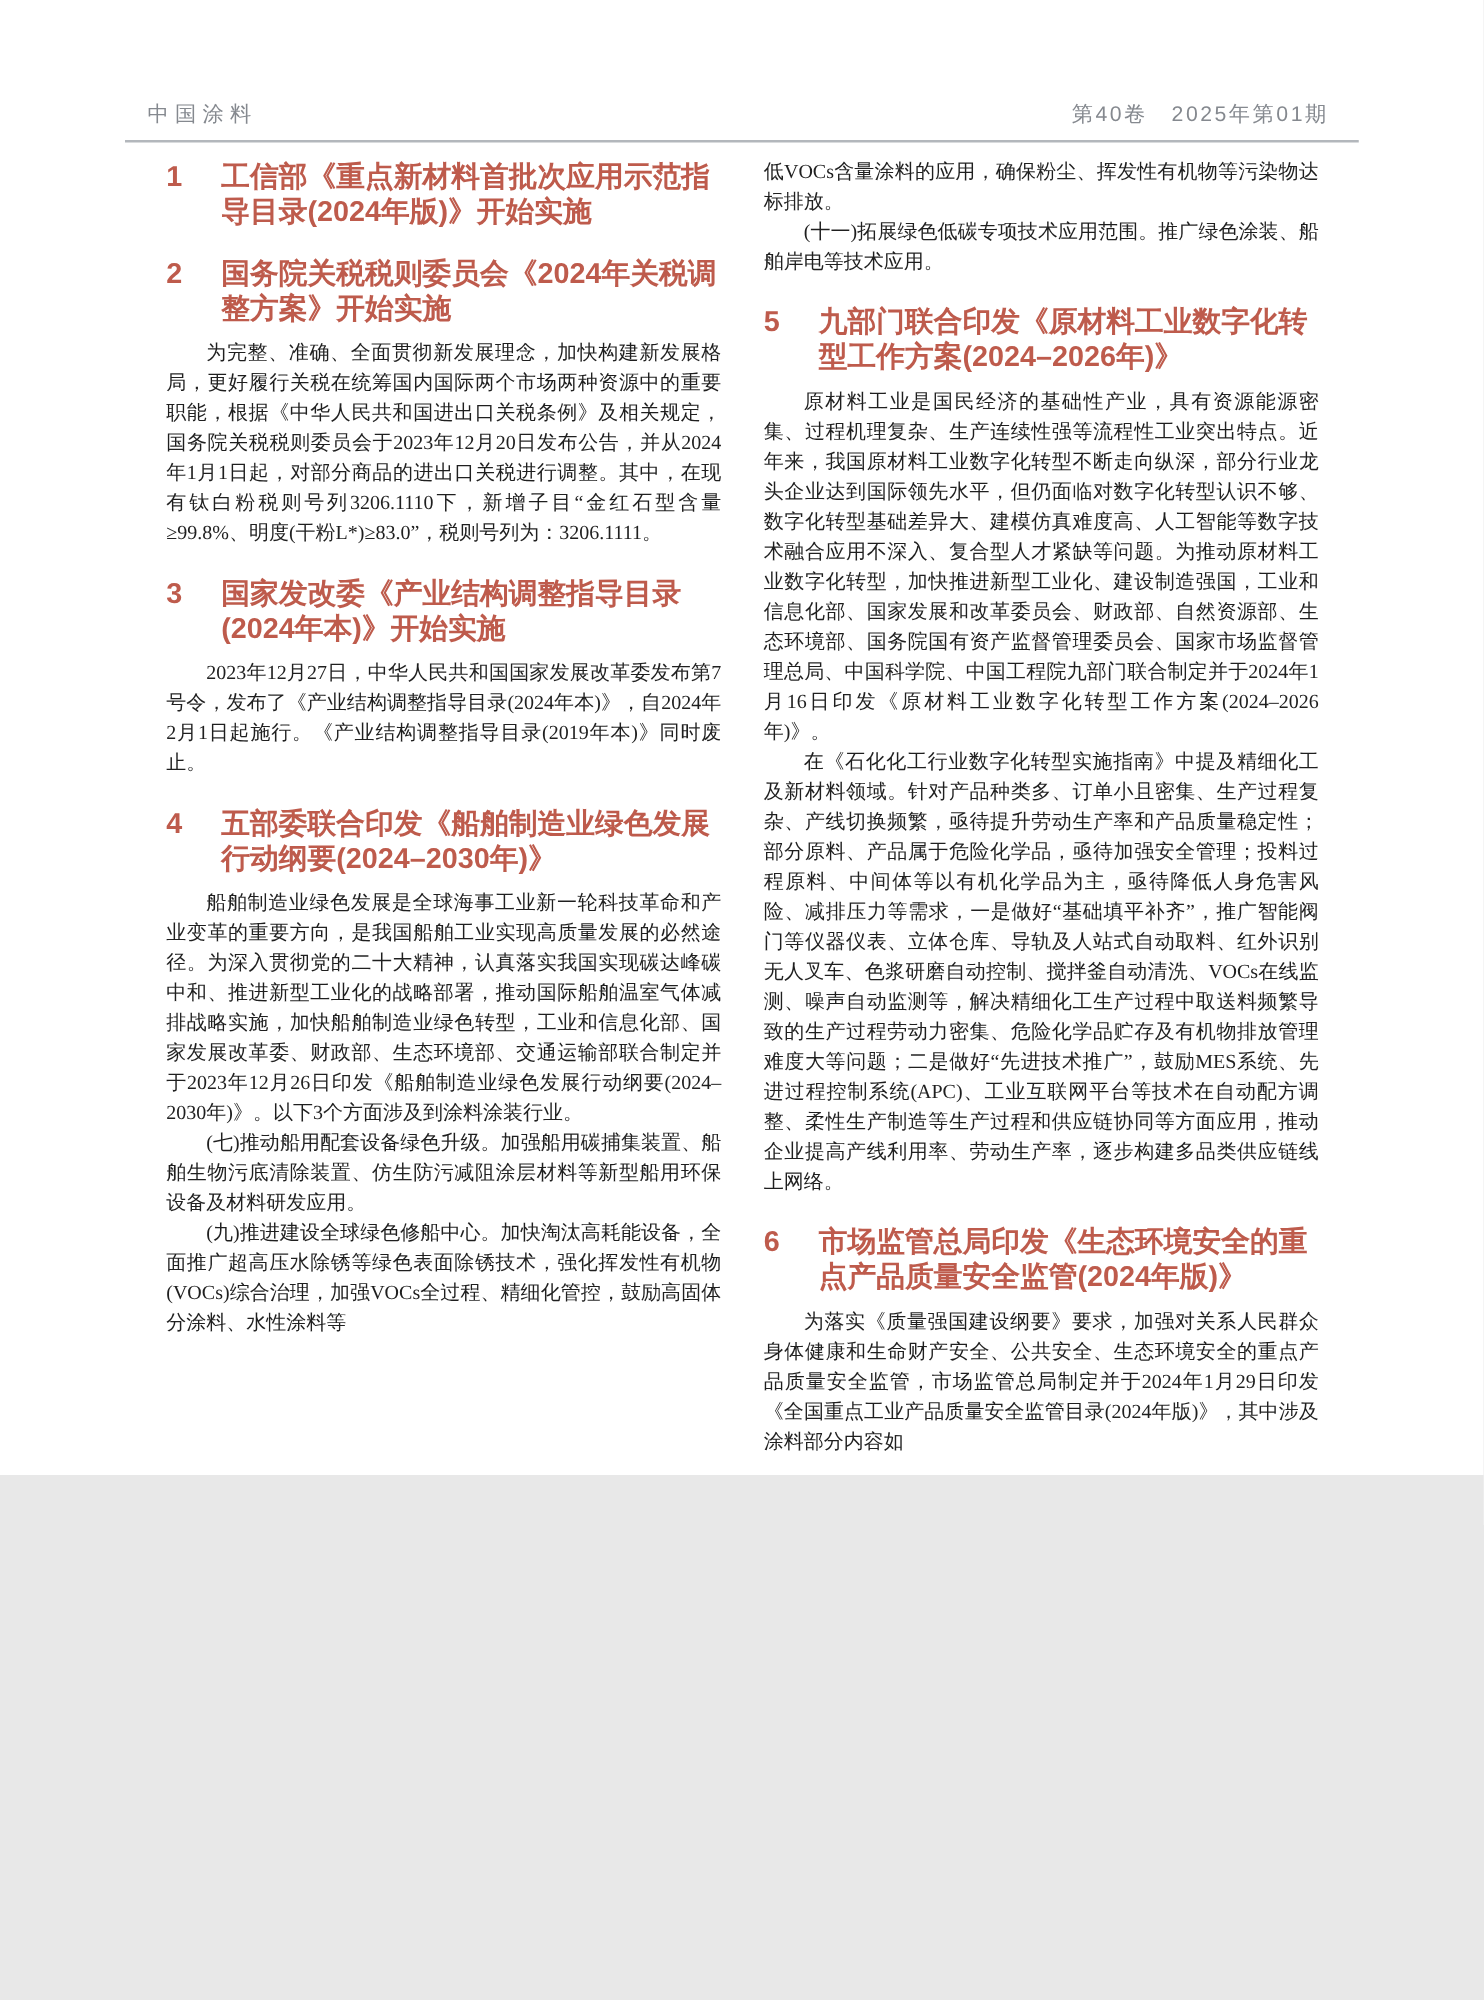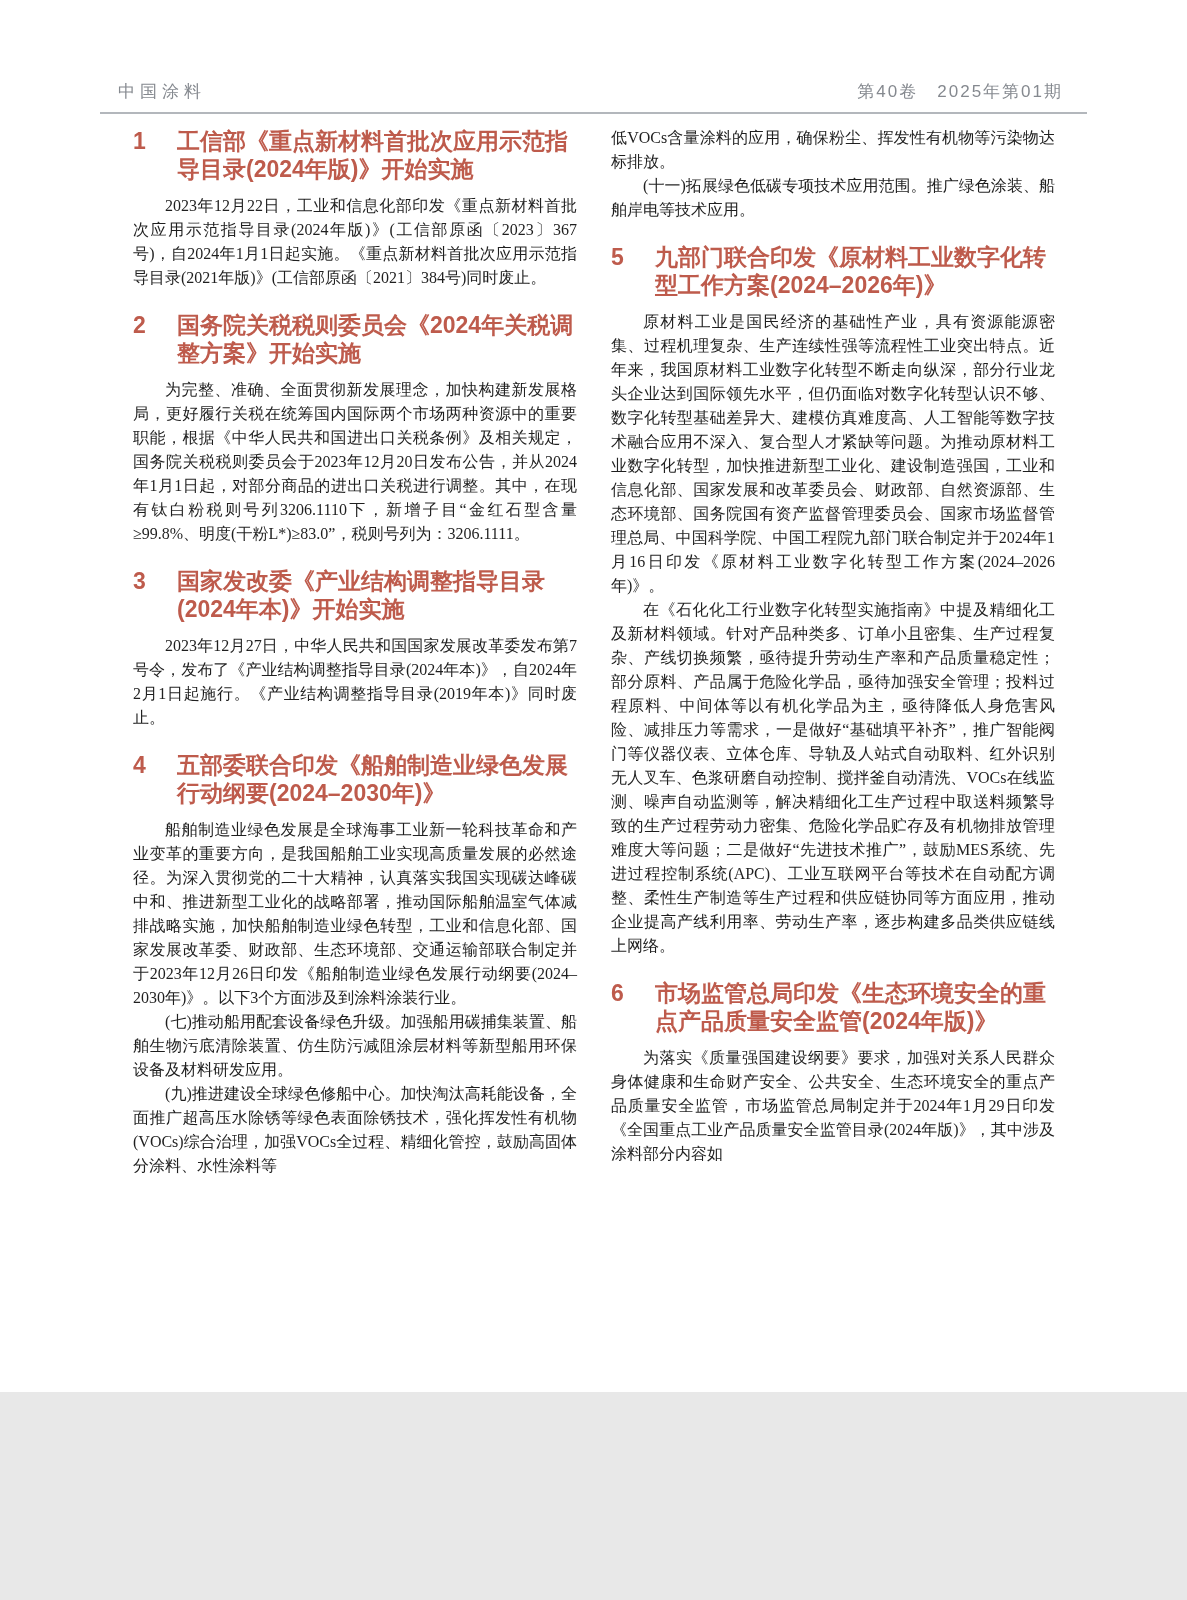--- a/index.html
+++ b/index.html
@@ -6,21 +6,21 @@
     --heading-accent:#be5b4c;
     --body-color:#1f1f1f;
     --header-gray:#85898f;
     --rule-gray:#b3b7bc;
     --footer-accent:#3c5f8e;
     --footer-muted:#5c6b80;
   }
   html,body{margin:0;padding:0;background:#e8e8e8;}
   .page{
     position:relative;
-    width:1187px;height:1392px;
+    width:1187px;height:1180px;
     background:#ffffff;
     margin:0 auto;
     overflow:hidden;
     font-family:"Liberation Serif","DejaVu Serif",serif;
     color:var(--body-color);
     text-decoration:underline;
   }
   
   .page-header{
     position:absolute;left:100px;top:80px;width:987px;
@@ -98,21 +98,20 @@
     <span class="journal-name">中国涂料</span>
     <span class="issue-info">第40卷　2025年第01期</span>
   </div>
 
   <div class="columns">
     <div class="col">
         <div class="sec-heading">
           <span class="sec-num">1</span>
           <span class="sec-title">工信部《重点新材料首批次应用示范指导目录(2024年版)》开始实施</span>
         </div>
-        <p class="para">2023年12月22日，工业和信息化部印发《重点新材料首批次应用示范指导目录(2024年版)》(工信部原函〔2023〕367号)，自2024年1月1日起实施。《重点新材料首批次应用示范指导目录(2021年版)》(工信部原函〔2021〕384号)同时废止。</p>
         <div class="sec-heading">
           <span class="sec-num">2</span>
           <span class="sec-title">国务院关税税则委员会《2024年关税调整方案》开始实施</span>
         </div>
         <p class="para">为完整、准确、全面贯彻新发展理念，加快构建新发展格局，更好履行关税在统筹国内国际两个市场两种资源中的重要职能，根据《中华人民共和国进出口关税条例》及相关规定，国务院关税税则委员会于2023年12月20日发布公告，并从2024年1月1日起，对部分商品的进出口关税进行调整。其中，在现有钛白粉税则号列3206.1110下，新增子目“金红石型含量≥99.8%、明度(干粉L*)≥83.0”，税则号列为：3206.1111。</p>
         <div class="sec-heading">
           <span class="sec-num">3</span>
           <span class="sec-title">国家发改委《产业结构调整指导目录(2024年本)》开始实施</span>
         </div>
         <p class="para">2023年12月27日，中华人民共和国国家发展改革委发布第7号令，发布了《产业结构调整指导目录(2024年本)》，自2024年2月1日起施行。《产业结构调整指导目录(2019年本)》同时废止。</p>

